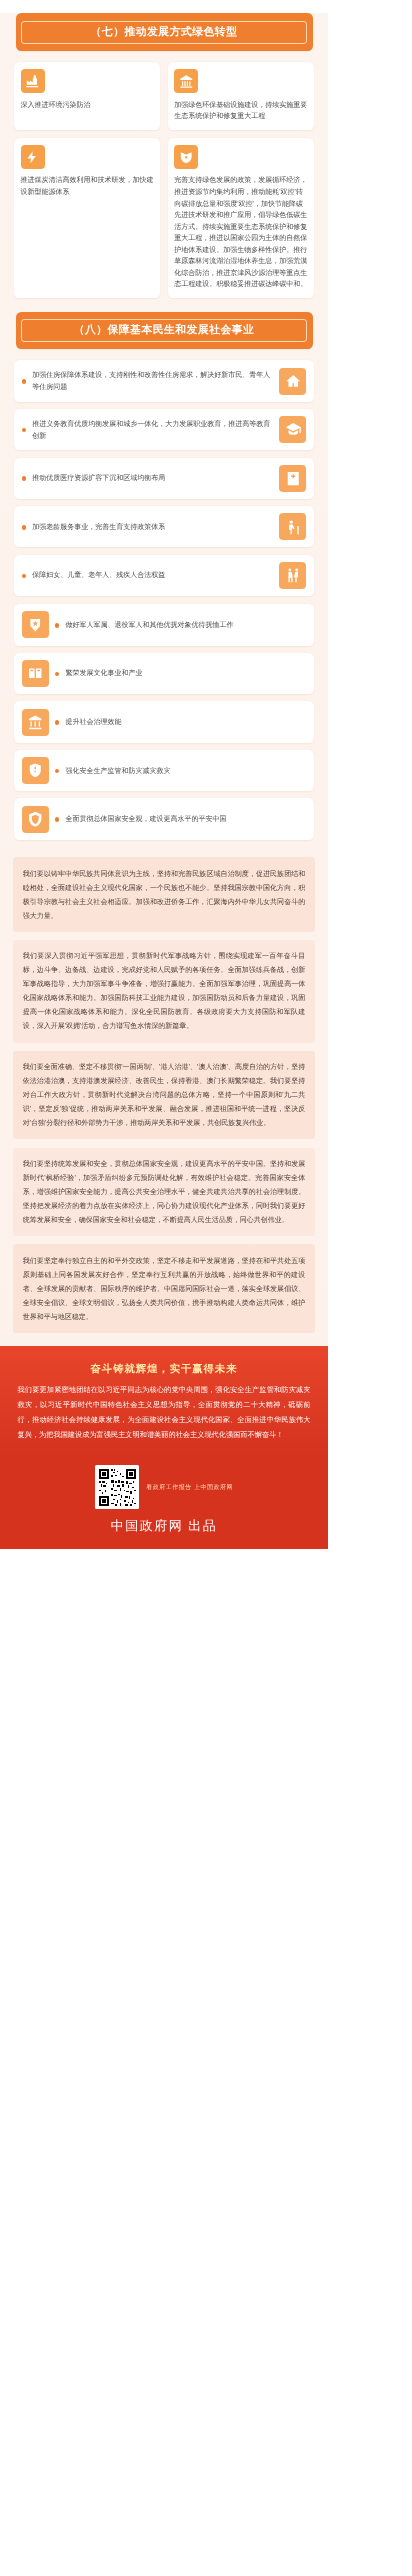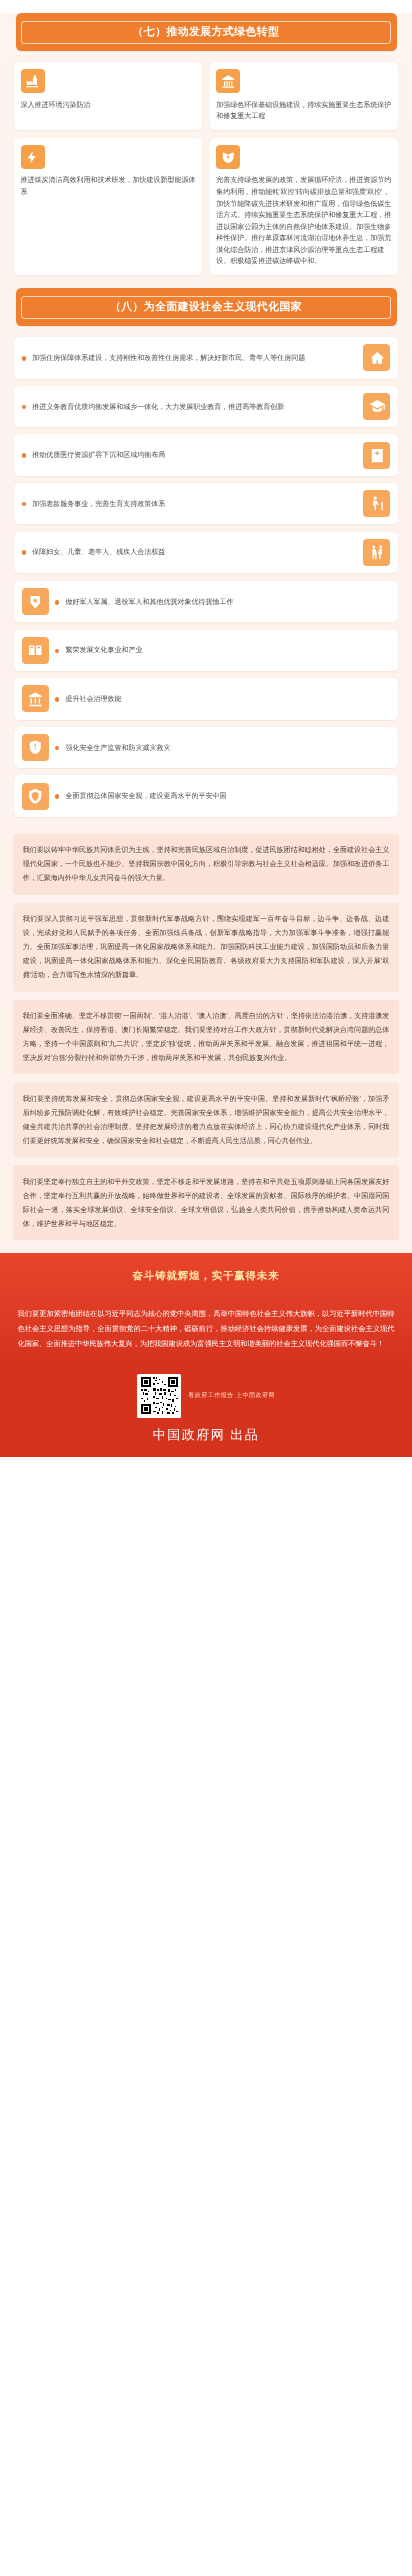--- a/index.html
+++ b/index.html
@@ -3,21 +3,21 @@
 <meta charset="utf-8">
 <style>
   * { box-sizing: border-box; margin: 0; padding: 0; }
   body {
     width: 412px;
     font-family: "Liberation Sans", sans-serif;
     background: #ffffff;
     color: #333;
   }
   .page {
-    width: 412px;
+    width: 328px;
     position: relative;
     background: linear-gradient(180deg, #fdf4ef 0%, #fdf3ec 40%, #fdf3ec 70%, #fdf2ea 100%);
     padding-bottom: 0;
   }
   
   .section-banner {
     margin: 13.4px 15.5px 11.3px 15.5px;
     background: #ef7f2e;
     border-radius: 5.2px;
     text-align: center;
@@ -115,21 +115,21 @@
     background: linear-gradient(180deg,#e8452c 0%, #d6331f 100%);
     padding: 15.5px 17.5px 13.4px 17.5px;
     position: relative;
   }
   .closing .ctitle {
     color: #ffe9a8;
     font-size: 10.3px;
     font-weight: bold;
     text-align: center;
     letter-spacing: 1px;
-    margin-bottom: 23px;
+    margin-bottom: 6px;
   }
   .closing .ctext {
     color: #fff;
     font-size: 7.2px;
     line-height: 2.1;
     text-align: justify;
   }
   
   .footer {
     background: #d6331f;
@@ -194,21 +194,21 @@
       <div class="ico">
         <svg viewBox="0 0 24 24">
             <path d="M12 22c5-1 9-5 9-11V4s-5 1-9 4c-4-3-9-4-9-4v7c0 6 4 10 9 11zm0-12a2 2 0 110 4 2 2 0 010-4z"></path>
           </svg>
       </div>
       <div class="txt">完善支持绿色发展的政策，发展循环经济，推进资源节约集约利用，推动能耗'双控'转向碳排放总量和强度'双控'，加快节能降碳先进技术研发和推广应用，倡导绿色低碳生活方式。持续实施重要生态系统保护和修复重大工程，推进以国家公园为主体的自然保护地体系建设。加强生物多样性保护。推行草原森林河流湖泊湿地休养生息，加强荒漠化综合防治，推进京津风沙源治理等重点生态工程建设。积极稳妥推进碳达峰碳中和。</div>
     </div>
   </div>
 
   <div class="section-banner">
-    <div class="inner">（八）为全面建设社会主义现代化国家</div>
+    <div class="inner">（八）保障基本民生和发展社会事业</div>
   </div>
 
   <div class="bullet-block">
     <div class="bullet-row">
       <span class="dot"></span>
       <span class="btxt">加强住房保障体系建设，支持刚性和改善性住房需求，解决好新市民、青年人等住房问题</span>
       <span class="bico">
         <svg viewBox="0 0 24 24">
             <path d="M12 3L2 12h3v8h6v-5h2v5h6v-8h3L12 3z"></path>
           </svg>
@@ -305,21 +305,21 @@
   <div class="para-block">
     <div class="para">我们要以铸牢中华民族共同体意识为主线，坚持和完善民族区域自治制度，促进民族团结和睦相处，全面建设社会主义现代化国家，一个民族也不能少。坚持我国宗教中国化方向，积极引导宗教与社会主义社会相适应。加强和改进侨务工作，汇聚海内外中华儿女共同奋斗的强大力量。</div>
     <div class="para alt">我们要深入贯彻习近平强军思想，贯彻新时代军事战略方针，围绕实现建军一百年奋斗目标，边斗争、边备战、边建设，完成好党和人民赋予的各项任务。全面加强练兵备战，创新军事战略指导，大力加强军事斗争准备，增强打赢能力。全面加强军事治理，巩固提高一体化国家战略体系和能力。加强国防科技工业能力建设，加强国防动员和后备力量建设，巩固提高一体化国家战略体系和能力。深化全民国防教育。各级政府要大力支持国防和军队建设，深入开展'双拥'活动，合力谱写鱼水情深的新篇章。</div>
     <div class="para">我们要全面准确、坚定不移贯彻'一国两制'、'港人治港'、'澳人治澳'、高度自治的方针，坚持依法治港治澳，支持港澳发展经济、改善民生，保持香港、澳门长期繁荣稳定。我们要坚持对台工作大政方针，贯彻新时代党解决台湾问题的总体方略，坚持一个中国原则和'九二共识'，坚定反'独'促统，推动两岸关系和平发展、融合发展，推进祖国和平统一进程，坚决反对'台独'分裂行径和外部势力干涉，推动两岸关系和平发展，共创民族复兴伟业。</div>
     <div class="para alt">我们要坚持统筹发展和安全，贯彻总体国家安全观，建设更高水平的平安中国。坚持和发展新时代'枫桥经验'，加强矛盾纠纷多元预防调处化解，有效维护社会稳定。完善国家安全体系，增强维护国家安全能力，提高公共安全治理水平，健全共建共治共享的社会治理制度。坚持把发展经济的着力点放在实体经济上，同心协力建设现代化产业体系，同时我们要更好统筹发展和安全，确保国家安全和社会稳定，不断提高人民生活品质，同心共创伟业。</div>
     <div class="para">我们要坚定奉行独立自主的和平外交政策，坚定不移走和平发展道路，坚持在和平共处五项原则基础上同各国发展友好合作，坚定奉行互利共赢的开放战略，始终做世界和平的建设者、全球发展的贡献者、国际秩序的维护者。中国愿同国际社会一道，落实全球发展倡议、全球安全倡议、全球文明倡议，弘扬全人类共同价值，携手推动构建人类命运共同体，维护世界和平与地区稳定。</div>
   </div>
 
   <div class="closing">
     <div class="ctitle">奋斗铸就辉煌，实干赢得未来</div>
-    <div class="ctext">我们要更加紧密地团结在以习近平同志为核心的党中央周围，高举中国特色社会主义伟大旗帜，以习近平新时代中国特色社会主义思想为指导，全面贯彻党的二十大精神，砥砺前行，推动经济社会持续健康发展，为全面建设社会主义现代化国家、全面推进中华民族伟大复兴，为把我国建设成为富强民主文明和谐美丽的社会主义现代化强国而不懈奋斗！</div>
+    <div class="ctext">我们要更加紧密地团结在以习近平同志为核心的党中央周围，强化安全生产监管和防灾减灾救灾，以习近平新时代中国特色社会主义思想为指导，全面贯彻党的二十大精神，砥砺前行，推动经济社会持续健康发展，为全面建设社会主义现代化国家、全面推进中华民族伟大复兴，为把我国建设成为富强民主文明和谐美丽的社会主义现代化强国而不懈奋斗！</div>
   </div>
 
   <div class="footer">
     <div class="qr-wrap">
       <span class="qr">
         <svg viewBox="0 0 29 29" width="39" height="39" shape-rendering="crispEdges">
           <rect width="29" height="29" fill="#fff"></rect>
           <g fill="#000">
             <rect x="1" y="1" width="7" height="7"></rect>
               <rect x="2" y="2" width="5" height="5" fill="#fff"></rect>

